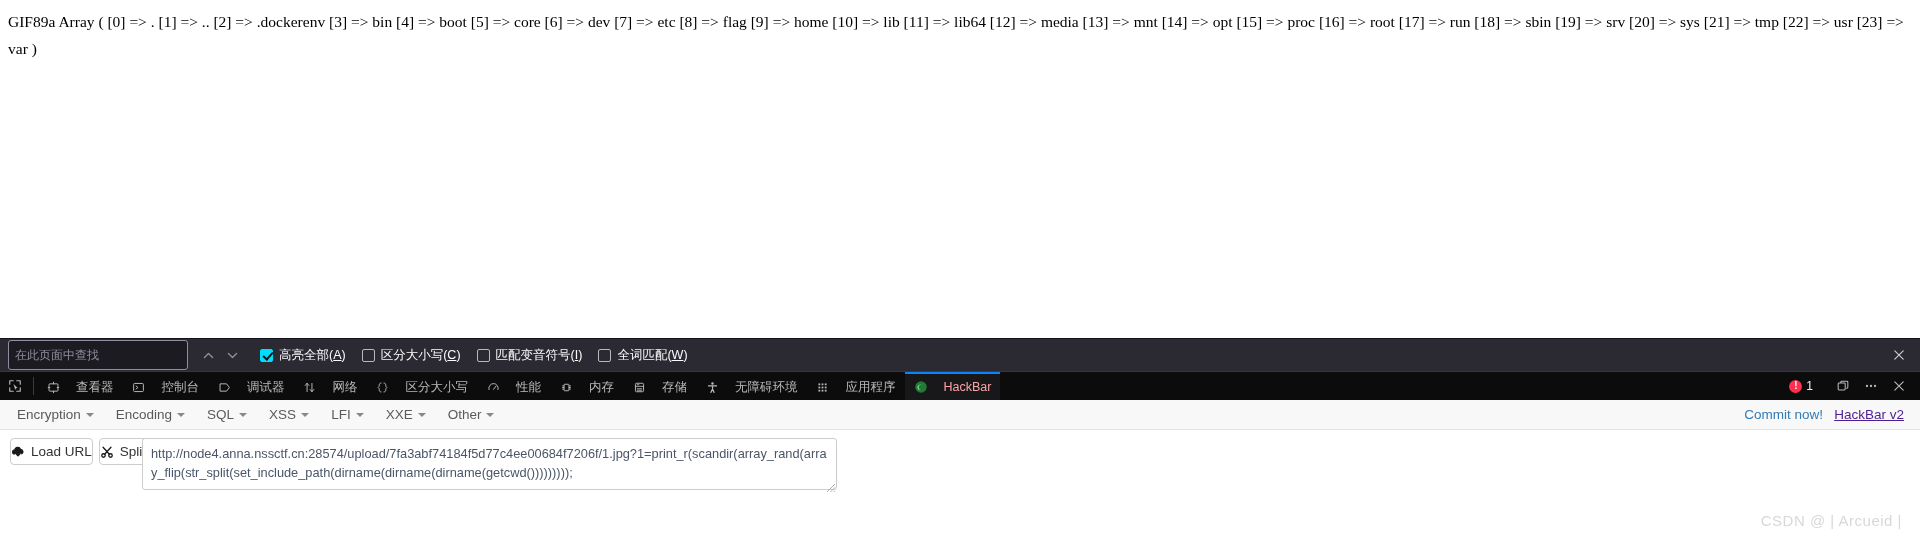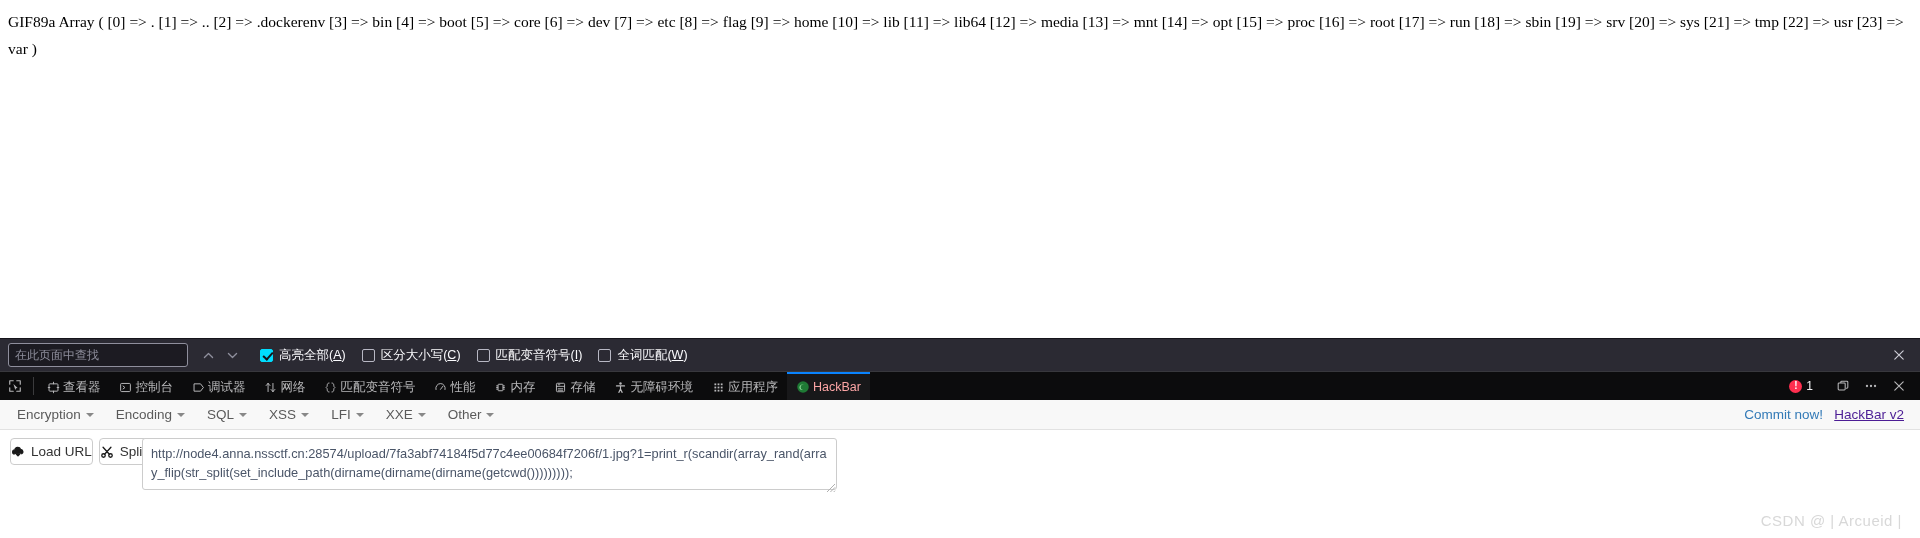--- a/index.html
+++ b/index.html
@@ -38,21 +38,21 @@
     width: 1920px; height: 33px;
     background: #2b2a33;
     border-top: 1px solid #15141a;
     display: flex;
     align-items: center;
     padding: 0 8px;
     gap: 0;
   }
   #find-input {
     width: 180px;
-    height: 24px;
+    height: 30px;
     background: #1c1b22;
     border: 1px solid #8f8f9d;
     border-radius: 3px;
     color: #fbfbfe;
     font-size: 12px;
     font-family: "Liberation Sans", sans-serif;
     padding: 0 6px;
     outline: none;
   }
   #find-input::placeholder { color: #8f8f9d; }
@@ -122,21 +122,21 @@
   }
   .dt-sep {
     width: 1px;
     background: #3b3b3d;
     margin: 5px 3px;
     flex: 0 0 auto;
   }
   .dt-tab {
     display: flex;
     align-items: center;
-    gap: 3px;
+    gap: 16px;
     padding: 0 9px;
     color: #b9b9bb;
     white-space: nowrap;
     border-top: 2px solid transparent;
     position: relative;
   }
   .dt-tab .ic {
     display: flex; align-items: center; justify-content: center;
     width: 14px; height: 14px;
   }
@@ -371,21 +371,21 @@
       </span>
     <span>网络</span>
   </div>
 
   <div class="dt-tab">
     <span class="ic">
         <svg width="13" height="13" viewBox="0 0 16 16">
           <path d="M6.2 2.5c-2 0-2.2 1.6-2.2 2.8S3.6 7.3 2.6 8c1 .7 1.4 1.4 1.4 2.7s.2 2.8 2.2 2.8M9.8 2.5c2 0 2.2 1.6 2.2 2.8s.4 2 1.4 2.7c-1 .7-1.4 1.4-1.4 2.7s-.2 2.8-2.2 2.8" fill="none" stroke="currentColor" stroke-width="1.2" stroke-linecap="round"></path>
         </svg>
       </span>
-    <span>匹配变音符号</span>
+    <span>区分大小写</span>
   </div>
 
   <div class="dt-tab">
     <span class="ic">
         <svg width="13" height="13" viewBox="0 0 16 16">
           <path d="M2.4 10.5a5.8 5.8 0 1 1 11.2 0" fill="none" stroke="currentColor" stroke-width="1.2" stroke-linecap="round"></path>
           <path d="M8 10.3 11 6.4" stroke="currentColor" stroke-width="1.2" stroke-linecap="round"></path>
         </svg>
       </span>
     <span>性能</span>

